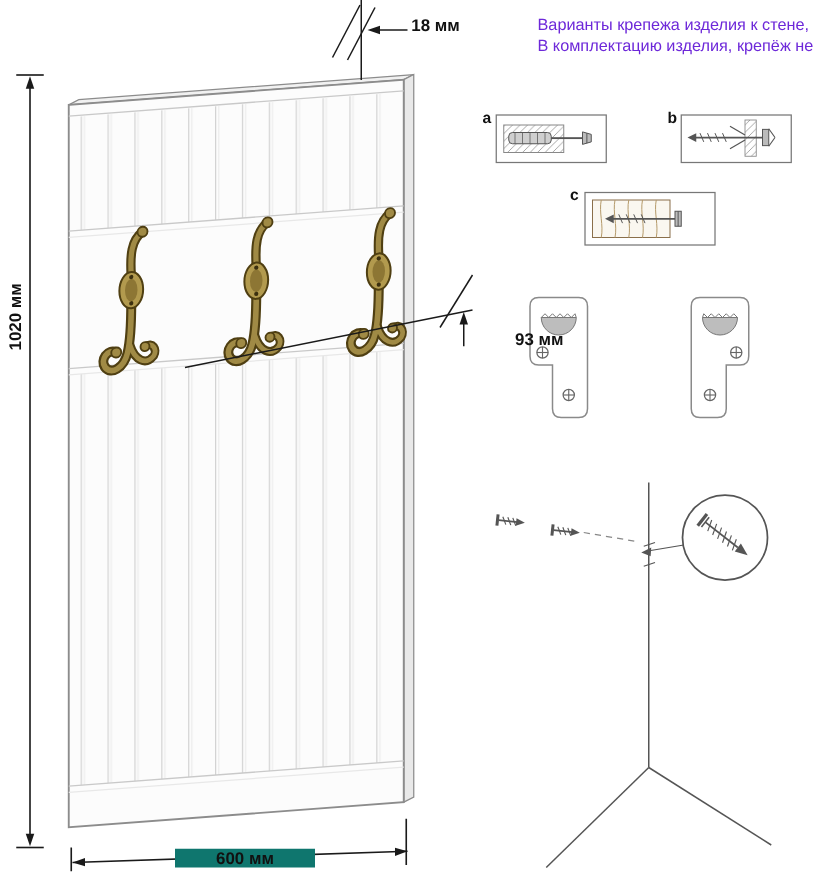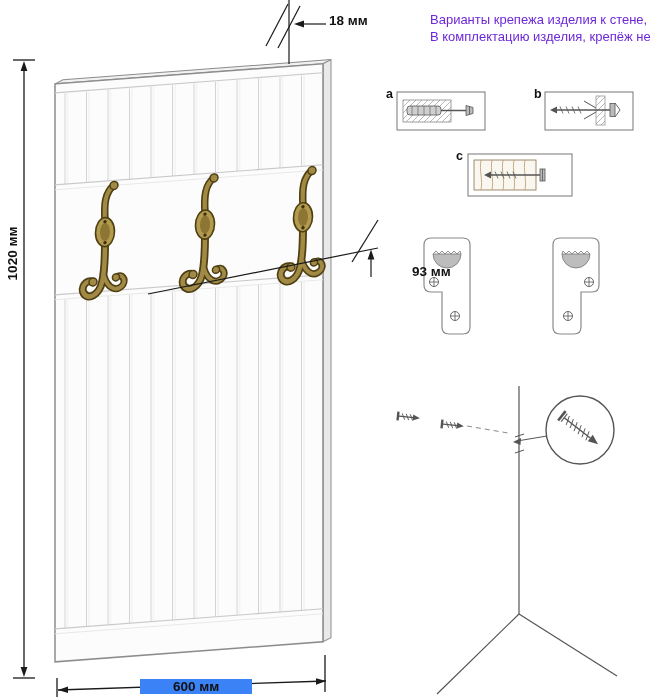--- a/index.html
+++ b/index.html
@@ -3,21 +3,21 @@
 <meta charset="utf-8">
 <style>
   html,body{margin:0;padding:0;background:#fff;}
   .stage{
     position:relative;width:660px;height:700px;background:#ffffff;
     font-family:"Liberation Sans",sans-serif;color:#111;overflow:hidden;
   }
   .stage svg{position:absolute;left:0;top:0;}
   .lbl{position:absolute;white-space:nowrap;color:#111;}
   .dim{font-size:13.5px;font-weight:bold;}
-  .dim-h{left:140px;top:679px;width:106px;text-align:center;background:#3b82f6;padding:0 3px;}
+  .dim-h{left:140px;top:679px;width:106px;text-align:center;background:#0f766e;padding:0 3px;}
   .dim-v{left:-28px;top:246px;width:80px;text-align:center;transform:rotate(-90deg);background:#fff;}
   .dim-t{left:329px;top:13px;}
   .dim-k{left:368px;top:264px;margin-left:44px;}
   .note{
     position:absolute;left:430px;top:12px;width:228px;
     font-size:13px;line-height:1.28;color:#6d28d9;
   }
   .opt-lbl{font-size:12.5px;font-weight:bold;}
   .opt-a{left:386px;top:87px;}
   .opt-b{left:534px;top:87px;}

